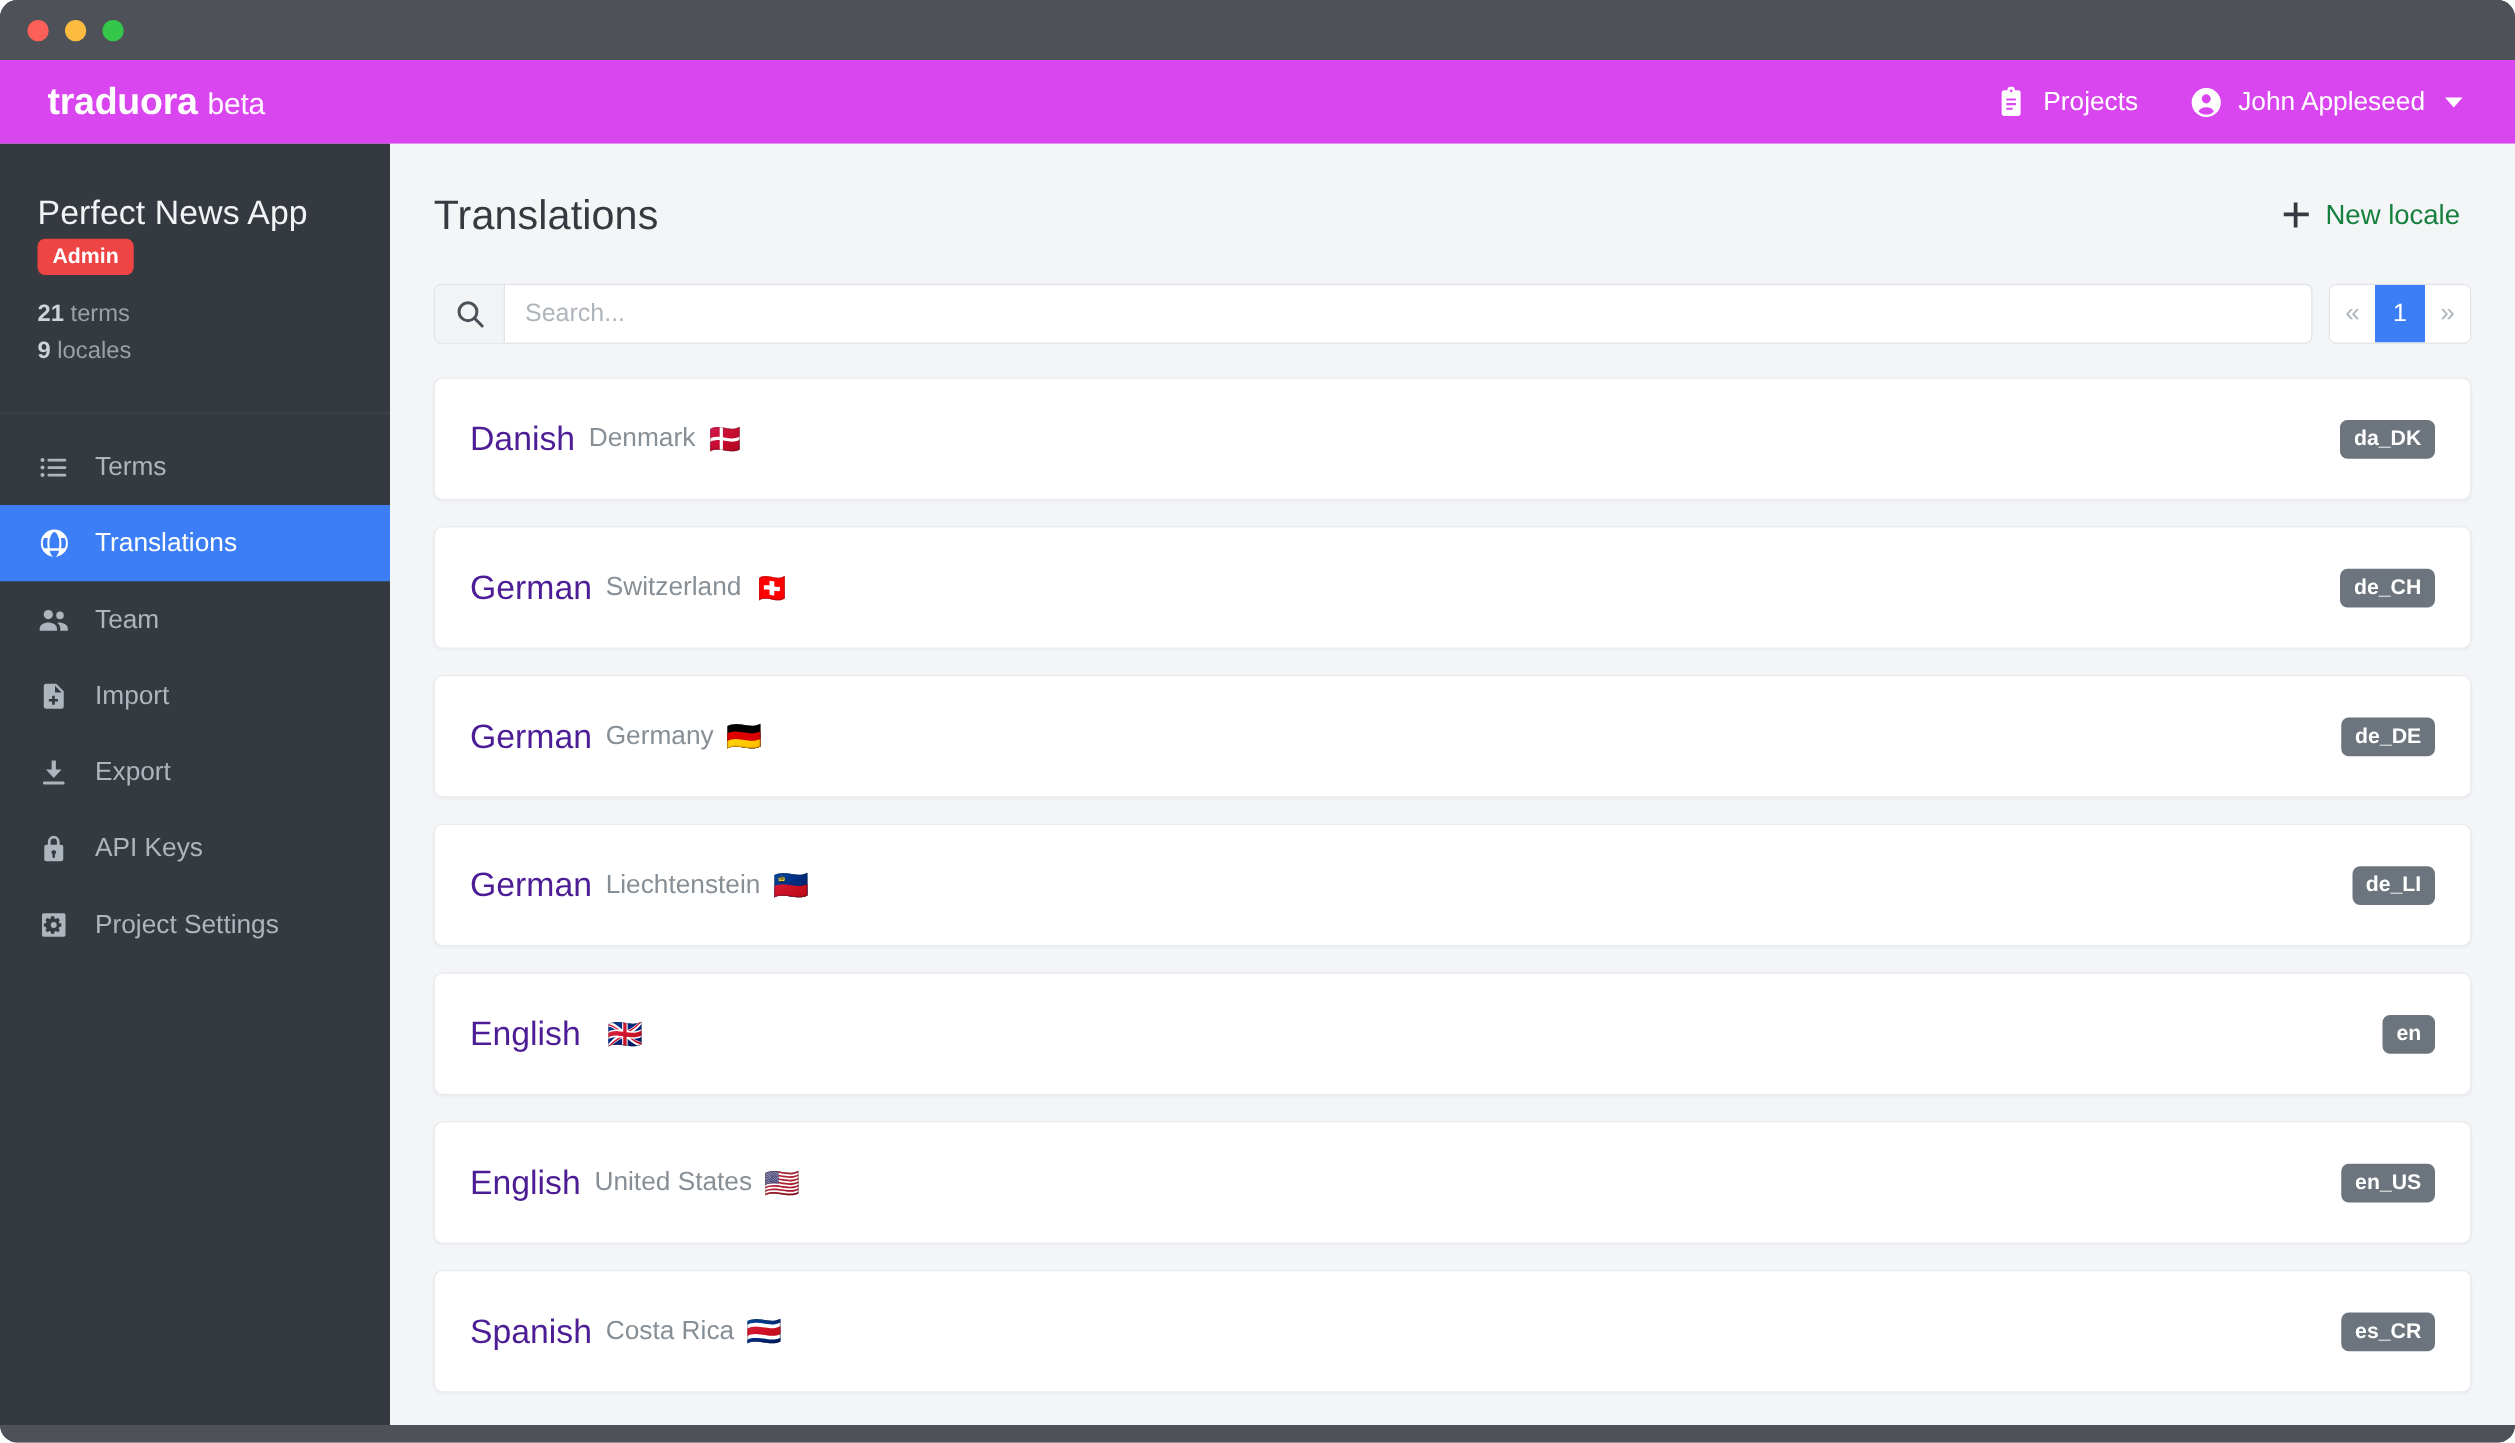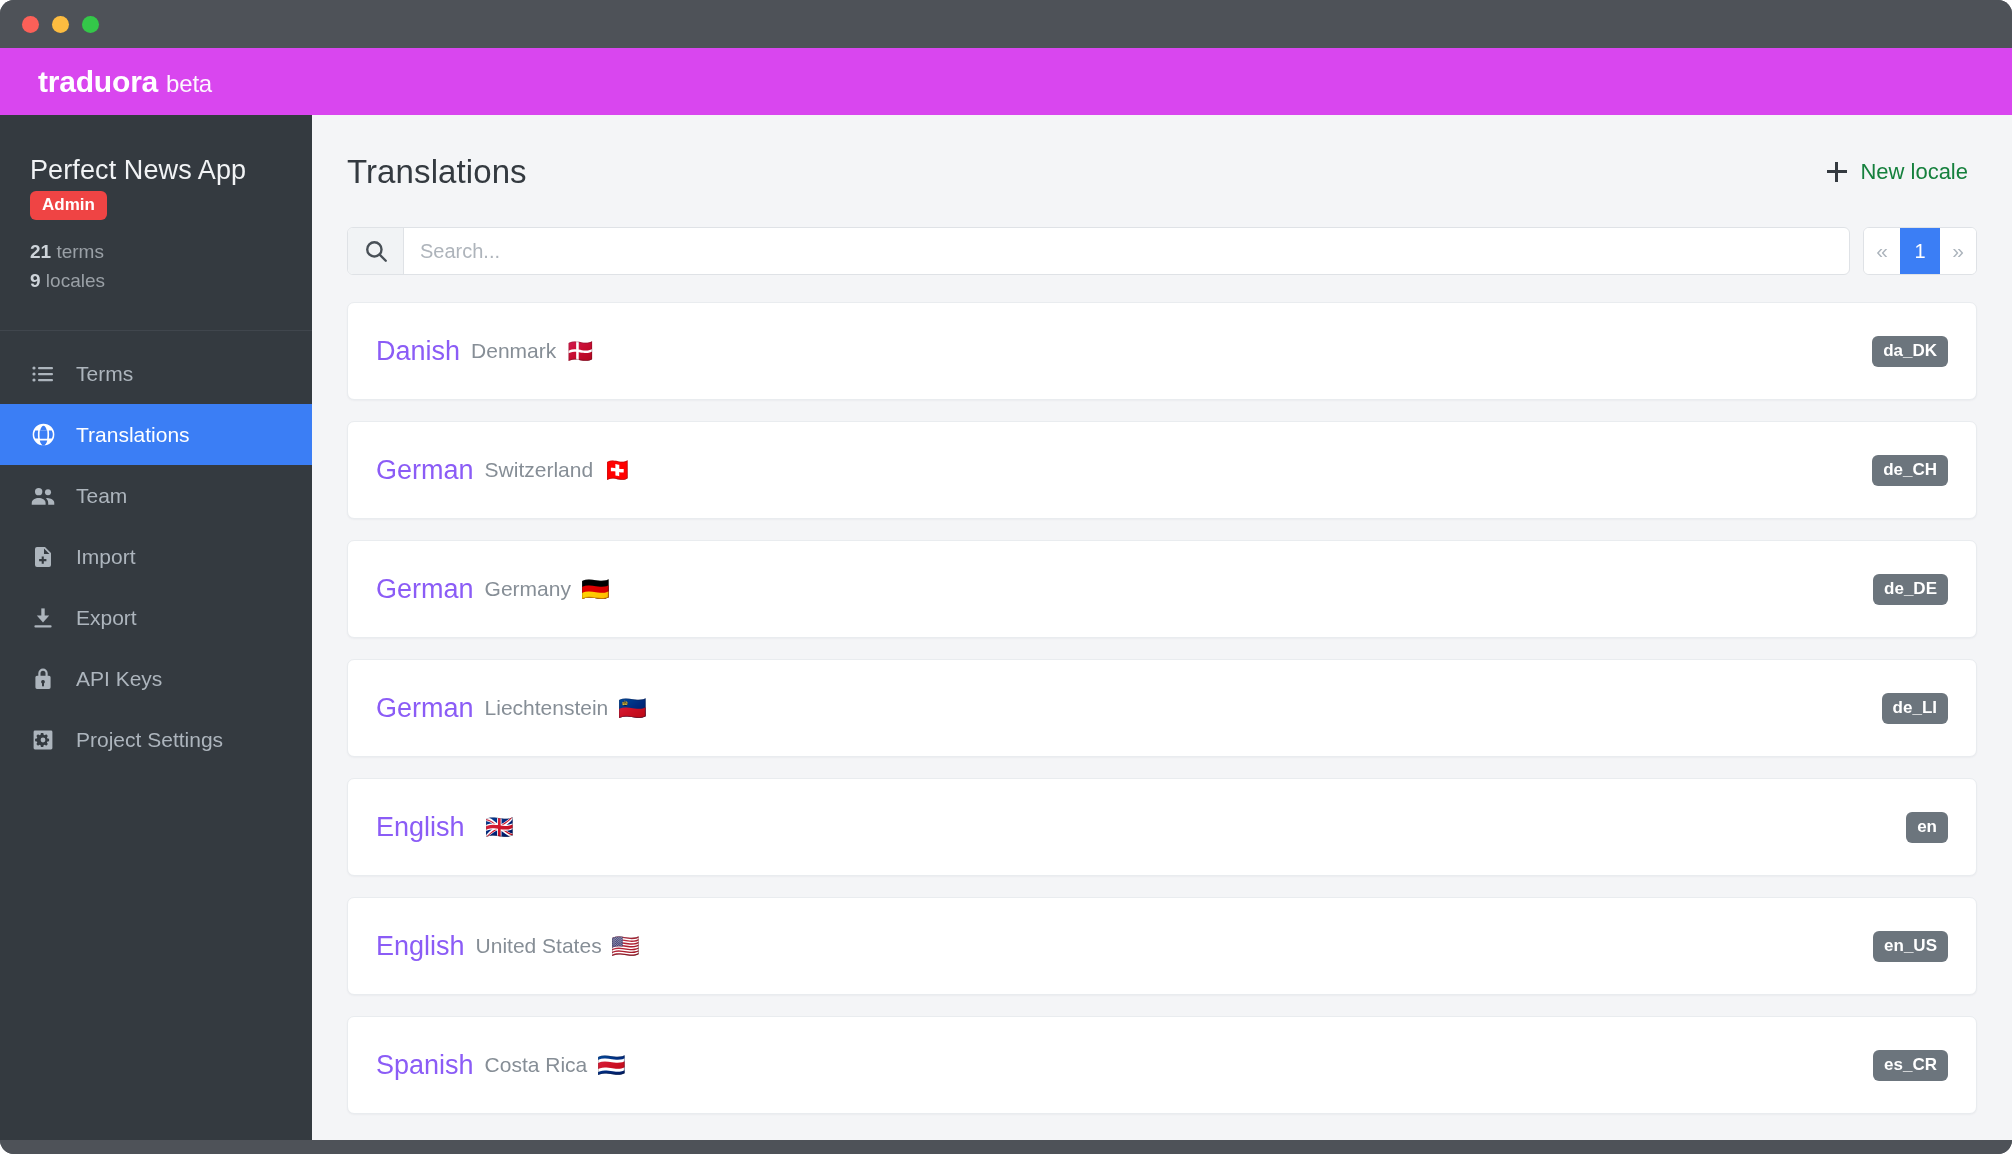--- a/index.html
+++ b/index.html
@@ -266,21 +266,21 @@
     height: 98px;
     margin-bottom: 21px;
     display: flex;
     align-items: center;
     padding: 0 28px 0 28px;
     box-shadow: 0 1px 2px rgba(16,24,40,.04);
     cursor: pointer;
   }
   .loc-name {
     font-size: 27px;
-    color: #8b5cf6;
+    color: #4c1d95;
     font-weight: 400;
     white-space: nowrap;
   }
   .loc-country {
     font-size: 21px;
     color: #868e96;
     margin-left: 11px;
     white-space: nowrap;
     text-align: center;
   }
@@ -319,20 +319,40 @@
     <span class="dot green"></span>
   </div>
 
   <div class="app">
 
     <div class="topbar">
       <div class="brand">
         <span class="b-main">traduora</span><span class="b-beta">beta</span>
       </div>
 
+      <div class="topbar-right">
+        <div class="top-link">
+          <span>
+            <svg width="26" height="26" viewBox="0 0 24 24" fill="#ffffff" aria-hidden="true">
+              <path d="M16 3h-2.2a2.8 2.8 0 0 0-5.6 0H6a2 2 0 0 0-2 2v15a2 2 0 0 0 2 2h10a2 2 0 0 0 2-2V5a2 2 0 0 0-2-2zm-5-.6a1 1 0 1 1 0 2 1 1 0 0 1 0-2zM7.5 9h7v1.6h-7V9zm0 3.4h7V14h-7v-1.6zm0 3.4h4.6v1.6H7.5v-1.6z"></path>
+            </svg>
+          </span>
+          <span>Projects</span>
+        </div>
+
+        <div class="top-link">
+          <span>
+            <svg width="28" height="28" viewBox="0 0 24 24" fill="#ffffff" aria-hidden="true">
+              <path d="M12 2a10 10 0 1 0 0 20 10 10 0 0 0 0-20zm0 4.4a3.1 3.1 0 1 1 0 6.2 3.1 3.1 0 0 1 0-6.2zm0 13.9a7.4 7.4 0 0 1-5.2-2.2c.3-1.9 3.4-2.9 5.2-2.9s4.9 1 5.2 2.9a7.4 7.4 0 0 1-5.2 2.2z"></path>
+            </svg>
+          </span>
+          <span>John Appleseed</span>
+          <span class="caret-dn"></span>
+        </div>
+      </div>
     </div>
 
     <div class="sidebar">
       <div class="proj-block">
         <div class="proj-title">Perfect News App</div>
         <div class="admin-badge">Admin</div>
         <div class="proj-stats">
           <div class="stat-line">
             <b>21</b>
             <span>terms</span>

